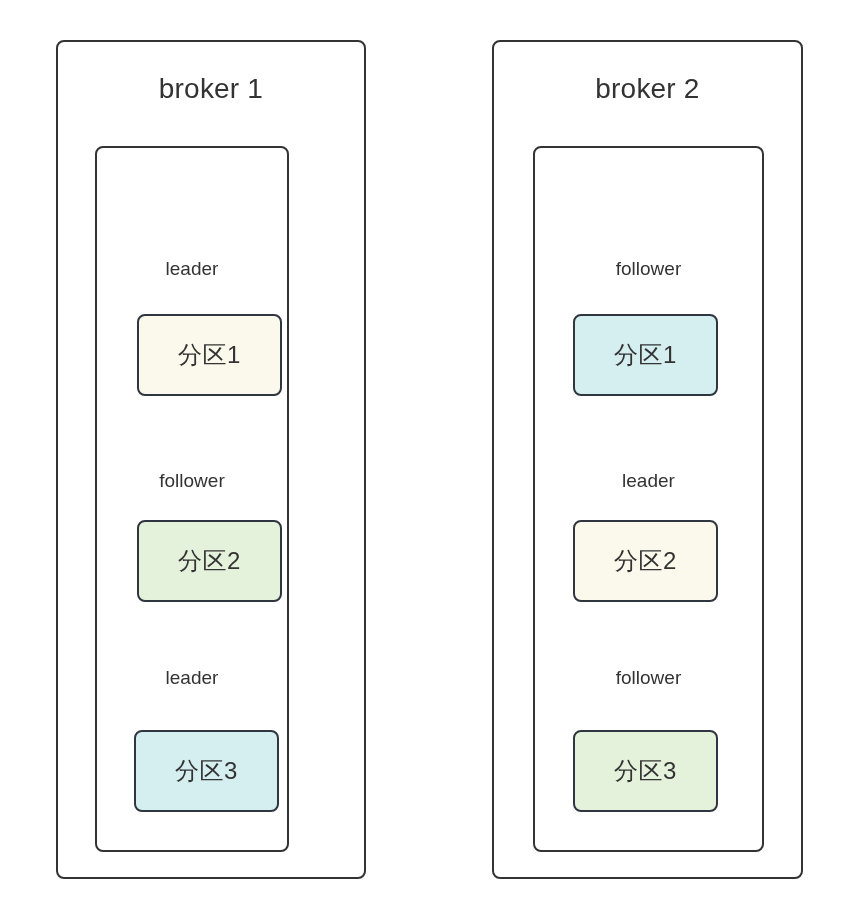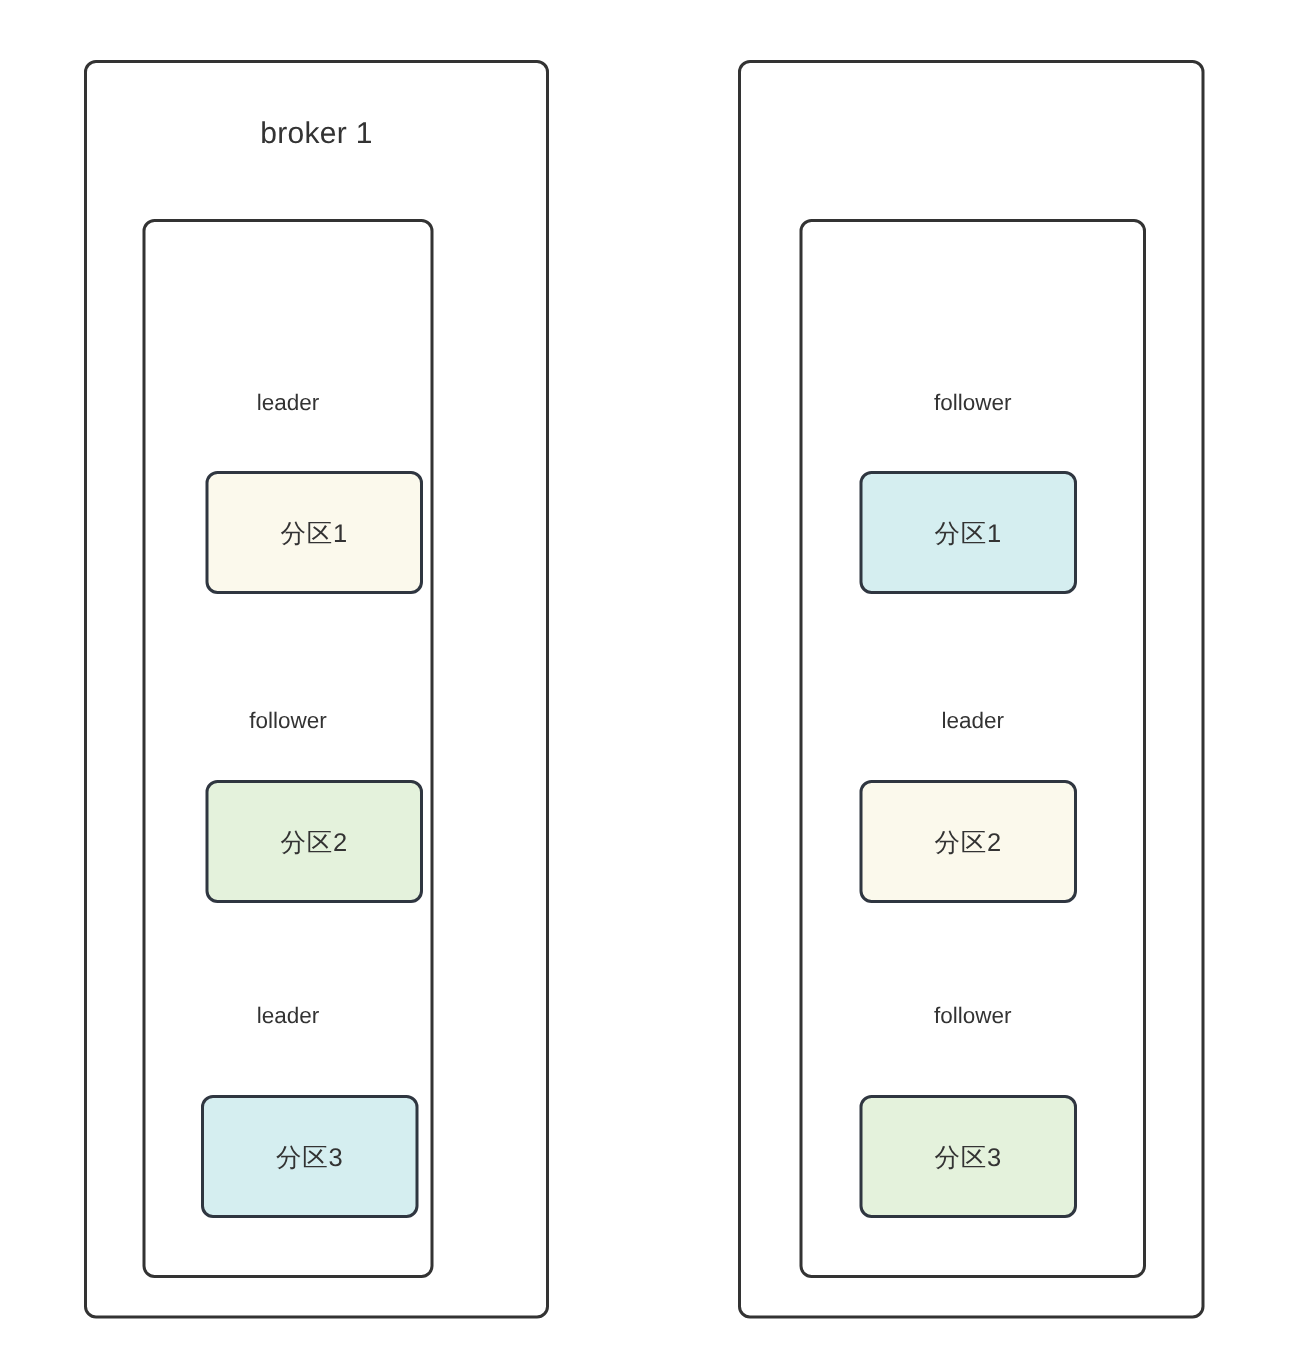--- a/index.html
+++ b/index.html
@@ -33,21 +33,21 @@
   }
   #broker-0 { left: 56px;  top: 40px; width: 310px; height: 839px; }
   #broker-1 { left: 492px; top: 40px; width: 311px; height: 839px; }
 
   .broker-title {
     position: absolute;
     left: 0;
     width: 100%;
     top: 34px;
     text-align: center;
-    font-size: 20px;
+    font-size: 28px;
     line-height: 26px;
     color: #333333;
     letter-spacing: 0.2px;
     white-space: nowrap;
   }
 
   
   .inner {
     position: absolute;
     box-sizing: border-box;
@@ -61,35 +61,35 @@
   
   .slot {
     position: absolute;
     box-sizing: border-box;
   }
   .role-label {
     position: absolute;
     left: 0;
     width: 100%;
     text-align: center;
-    font-size: 15px;
+    font-size: 19px;
     line-height: 24px;
     color: #333333;
     white-space: nowrap;
   }
 
   .partition {
     position: absolute;
     box-sizing: border-box;
     border: 2.5px solid #2f3640;
     border-radius: 8px;
     display: flex;
     align-items: center;
     justify-content: center;
-    font-size: 17px;
+    font-size: 24px;
     color: #333333;
     letter-spacing: 0.5px;
   }
 
   
   #watermark {
     position: absolute;
     right: 22px;
     bottom: 22px;
     font-size: 19px;
@@ -121,20 +121,21 @@
 
       <div class="slot" style="left:0; top:0; width:100%; height:0;">
         <div class="role-label" style="top:518px;">leader</div>
         <div class="partition" style="left:37px; top:582px; width:145px; height:82px; background:#D5EEF0;">分区3</div>
       </div>
 
     </div>
   </div>
 
   <div class="broker" id="broker-1">
+    <div class="broker-title">broker 2</div>
 
     <div class="inner" id="inner-1">
 
       <div class="slot" style="left:0; top:0; width:100%; height:0;">
         <div class="role-label" style="top:109px;">follower</div>
         <div class="partition" style="left:38px; top:166px; width:145px; height:82px; background:#D5EEF0;">分区1</div>
       </div>
 
       <div class="slot" style="left:0; top:0; width:100%; height:0;">
         <div class="role-label" style="top:321px;">leader</div>

